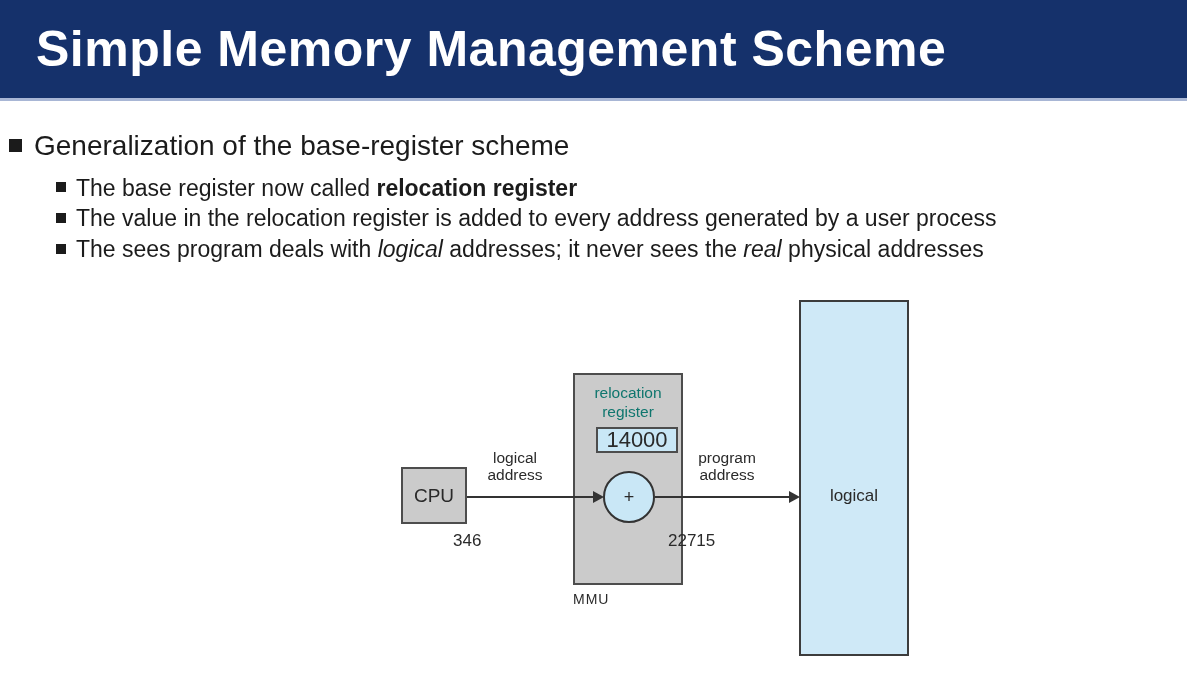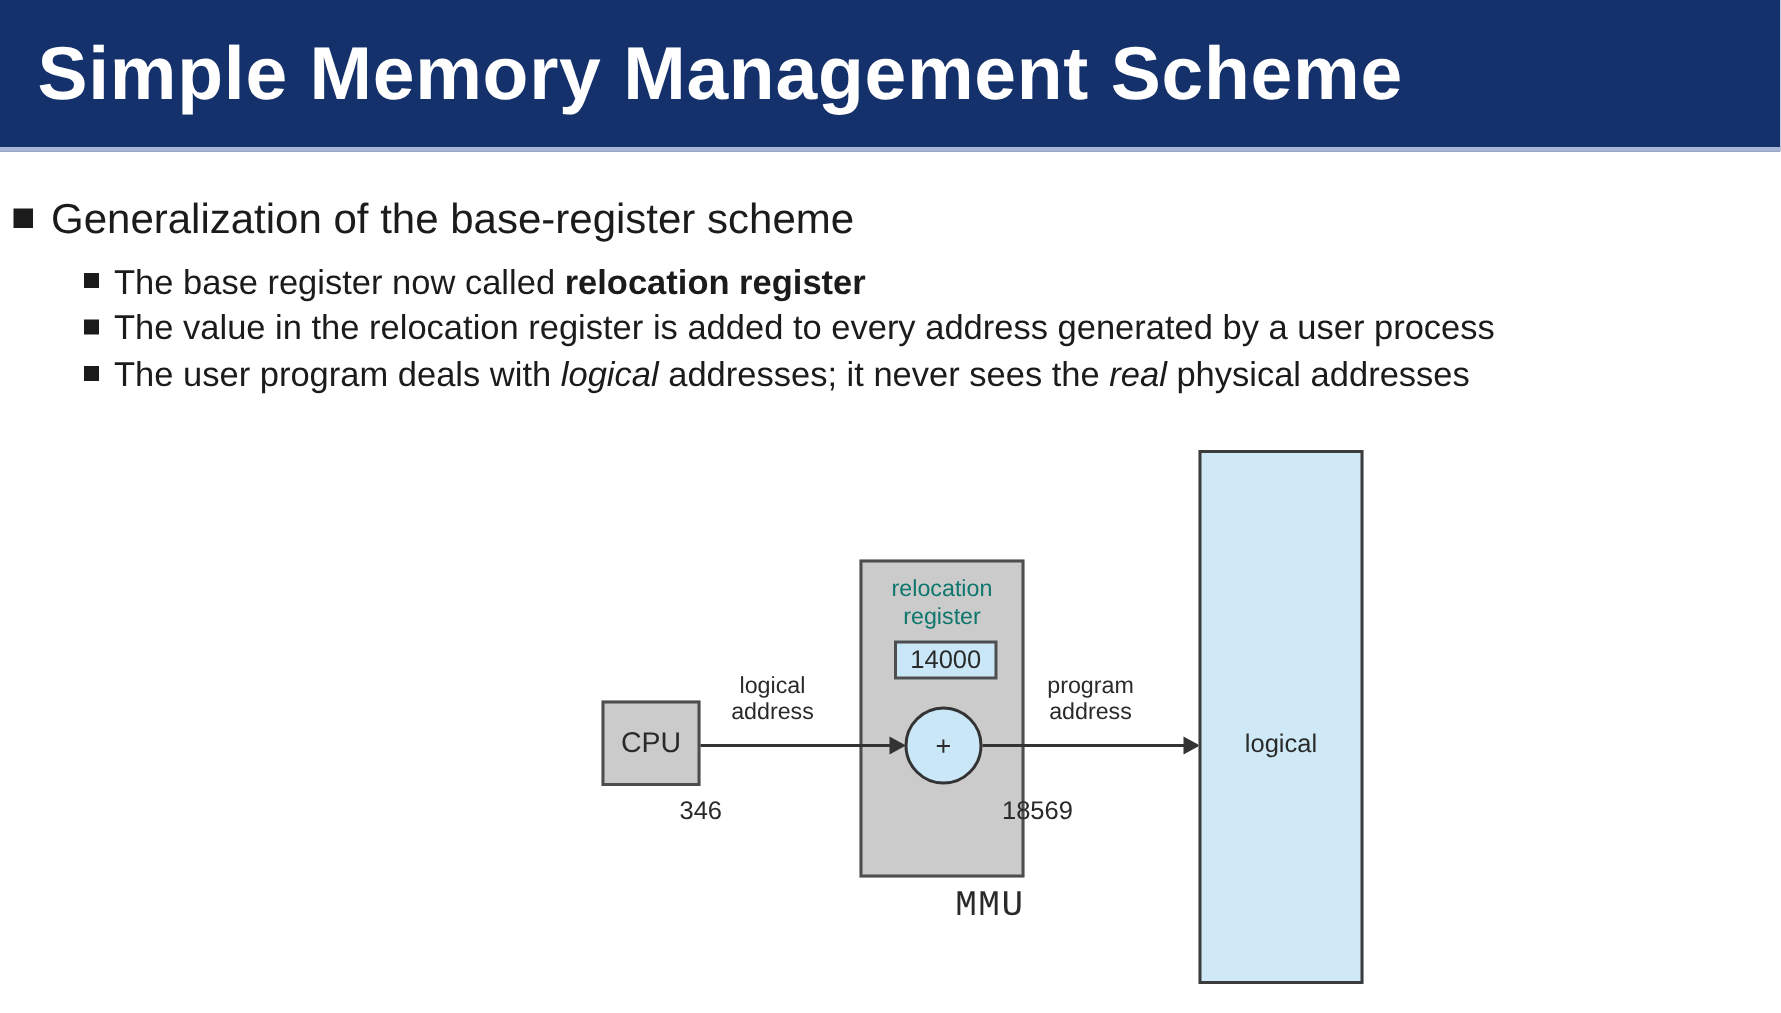--- a/index.html
+++ b/index.html
@@ -18,21 +18,21 @@
 
   
   .slide-header{
     position:absolute;left:0;top:0;width:1187px;height:101px;
     background:var(--header-bg);
     border-bottom:3px solid var(--header-underline);
     display:flex;align-items:center;
   }
   .slide-title{
     color:#ffffff;font-size:50px;font-weight:700;
-    padding-left:25px;letter-spacing:0.5px;white-space:nowrap;
+    padding-left:36px;letter-spacing:0.5px;white-space:nowrap;
   }
 
   
   .bullet-square{position:absolute;background:#1b1b1b;}
   .sq-main{left:9px;top:139px;width:13px;height:13px;}
   .sq-sub1{left:56px;top:182px;width:10px;height:10px;}
   .sq-sub2{left:56px;top:213px;width:10px;height:10px;}
   .sq-sub3{left:56px;top:244px;width:10px;height:10px;}
 
   .bullet-main{
@@ -60,33 +60,33 @@
   .memory-label{
     position:absolute;left:0;top:184px;width:100%;text-align:center;
     font-size:17px;color:#2a2a2a;
   }
 
   .reloc-label{
     position:absolute;left:573px;top:383px;width:110px;text-align:center;
     font-size:15.5px;line-height:19px;color:#0f766e;
   }
   .reloc-value-box{
-    position:absolute;left:596px;top:427px;width:69px;height:26px;
+    position:absolute;left:596px;top:427px;width:82px;height:26px;
     background:var(--light-blue);border:2px solid var(--box-border);
-    display:flex;align-items:center;justify-content:center;font-size:17px;color:#2a2a2a;
+    display:flex;align-items:center;justify-content:center;font-size:22px;color:#2a2a2a;
   }
   .adder-circle{
     position:absolute;left:603px;top:471px;width:52px;height:52px;
     background:var(--light-blue);border:2px solid var(--line-color);border-radius:50%;
     display:flex;align-items:center;justify-content:center;
     font-size:18px;color:#2a2a2a;
   }
   .mmu-label{
-    position:absolute;left:573px;top:591px;width:110px;text-align:right;
-    font-size:24px;color:#2a2a2a;letter-spacing:1px;font-family:Liberation Mono, monospace;
+    position:absolute;left:573px;top:591px;width:110px;text-align:left;
+    font-size:14px;color:#2a2a2a;letter-spacing:1px;
   }
 
   .addr-label{
     position:absolute;width:124px;text-align:center;
     font-size:15.5px;line-height:17px;color:#2a2a2a;
   }
   .logical-label{left:453px;top:449px;}
   .physical-label{left:665px;top:449px;}
   .addr-value{
     position:absolute;width:124px;text-align:left;font-size:17px;color:#2a2a2a;margin-top:28px;
@@ -115,21 +115,21 @@
 <div class="bullet-square sq-main"></div>
 <div class="bullet-main">Generalization of the base-register scheme</div>
 
 <div class="bullet-square sq-sub1"></div>
 <div class="bullet-sub sub1"><span>The base register now called </span><span class="b">relocation register</span></div>
 
 <div class="bullet-square sq-sub2"></div>
 <div class="bullet-sub sub2">The value in the relocation register is added to every address generated by a user process</div>
 
 <div class="bullet-square sq-sub3"></div>
-<div class="bullet-sub sub3"><span>The user program deals with </span><span class="i">logical</span><span> addresses; it never sees the </span><span class="i">real</span><span> physical addresses</span></div>
+<div class="bullet-sub sub3"><span>The sees program deals with </span><span class="i">logical</span><span> addresses; it never sees the </span><span class="i">real</span><span> physical addresses</span></div>
 
 <div class="diagram">
 
   <div class="box mmu-box"></div>
 
   <div class="hline line1"></div>
   <div class="arrowhead ah1"></div>
   <div class="hline line2"></div>
   <div class="arrowhead ah2"></div>
 
@@ -146,20 +146,20 @@
   <div class="addr-label logical-label">
     <span>logical</span><br>
     <span>address</span>
   </div>
   <div class="addr-value logical-value">346</div>
 
   <div class="addr-label physical-label">
     <span>program</span><br>
     <span>address</span>
   </div>
-  <div class="addr-value physical-value">18569</div>
+  <div class="addr-value physical-value">22715</div>
 
   <div class="box memory-box">
     <div class="memory-label">logical</div>
   </div>
 
   <div class="mmu-label">MMU</div>
 </div>
 
 </body></html>

